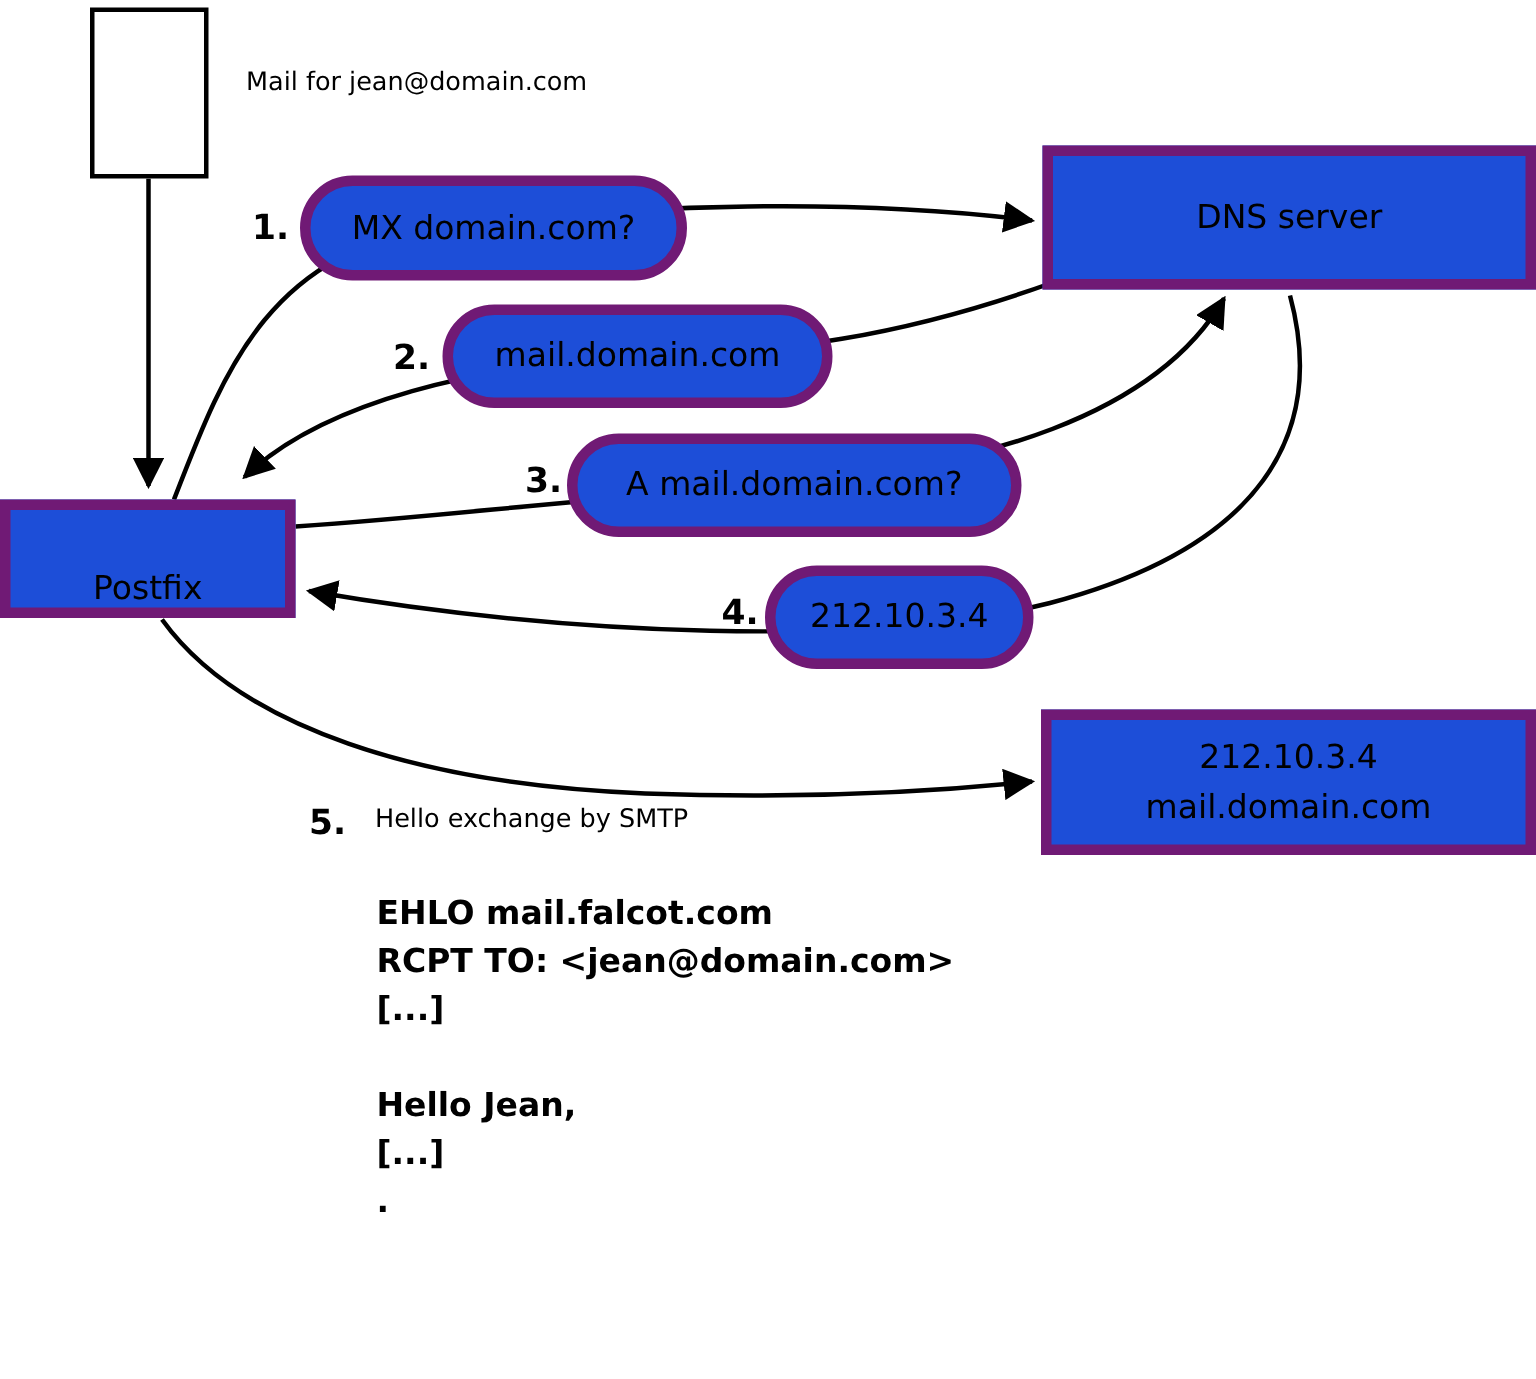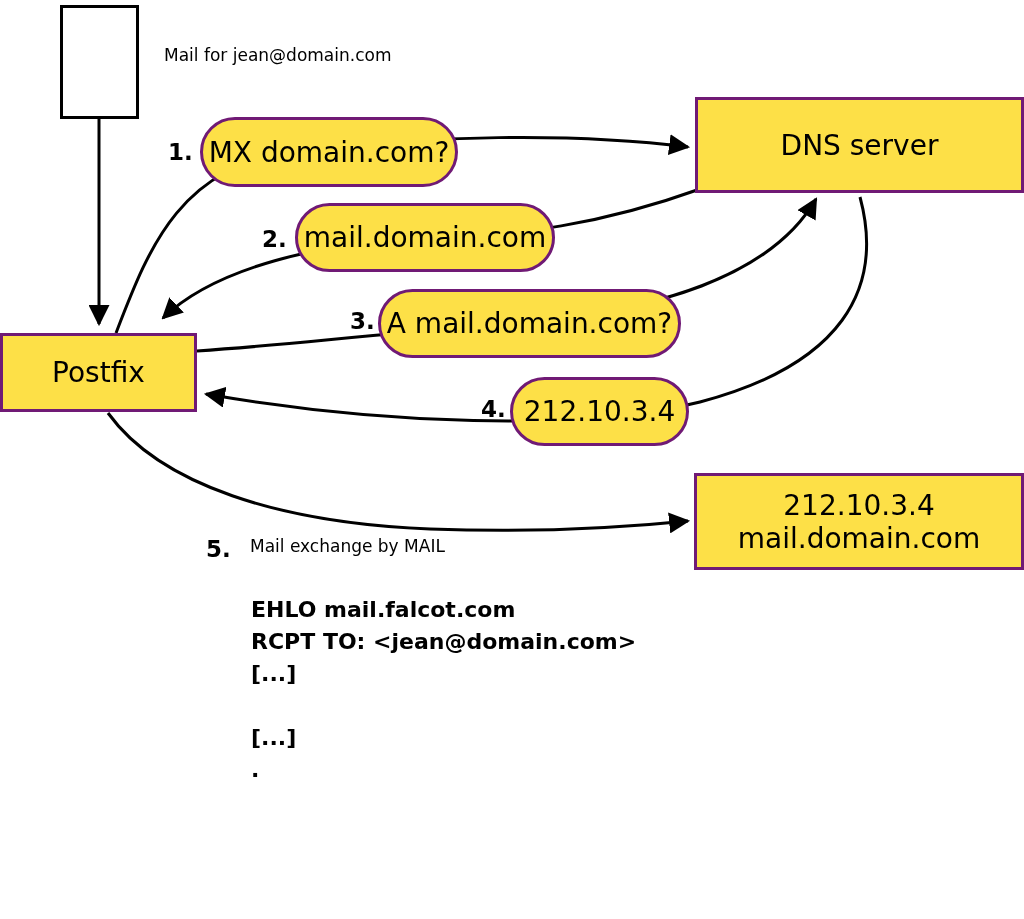--- a/index.html
+++ b/index.html
@@ -5,23 +5,23 @@
   html, body { margin: 0; padding: 0; }
   body {
     width: 1024px; height: 919px; position: relative;
     background: #ffffff; color: #000000;
     font-family: "DejaVu Sans", sans-serif;
     overflow: hidden;
   }
   .layer-svg { position: absolute; left: 0; top: 0; z-index: 1; }
   .box {
     position: absolute; box-sizing: border-box;
-    border: 3px solid #701a75; background: #fde047;
+    border: 7px solid #701a75; background: #1d4ed8;
     display: flex; align-items: center; justify-content: center;
-    font-size: 28px; z-index: 2; text-align: center;
+    font-size: 22px; z-index: 2; text-align: center;
   }
   .pill { border-radius: 36px; }
   .num {
     position: absolute; z-index: 3;
     font-weight: bold; font-size: 23px;
   }
   .free-label {
     position: absolute; z-index: 3; font-size: 17px; white-space: nowrap; text-align: right;
   }
   .mail-box-lines { display: flex; flex-direction: column; line-height: 33px; }
@@ -59,21 +59,21 @@
 </svg>
 
 <div class="envelope"></div>
 
 <div class="free-label" style="left:164px; top:45px;">Mail for jean@domain.com</div>
 
 <div class="box" style="left:695px; top:97px; width:329px; height:96px;">
   <span>DNS server</span>
 </div>
 
-<div class="box" style="left:0px; top:333px; width:197px; height:79px;">
+<div class="box" style="left:0px; top:333px; width:197px; height:79px;align-items:flex-end;">
   <span>Postfix</span>
 </div>
 
 <div class="num" style="left:168px; top:139px;">1.</div>
 <div class="box pill" style="left:200px; top:117px; width:258px; height:70px;">
   <span>MX domain.com?</span>
 </div>
 
 <div class="num" style="left:262px; top:226px;">2.</div>
 <div class="box pill" style="left:295px; top:203px; width:260px; height:69px;">
@@ -84,29 +84,30 @@
 <div class="box pill" style="left:378px; top:289px; width:303px; height:69px;">
   <span>A mail.domain.com?</span>
 </div>
 
 <div class="num" style="left:481px; top:396px;">4.</div>
 <div class="box pill" style="left:510px; top:377px; width:179px; height:69px;">
   <span>212.10.3.4</span>
 </div>
 
 <div class="num" style="left:206px; top:536px;">5.</div>
-<div class="free-label" style="left:250px; top:536px;">Mail exchange by MAIL</div>
+<div class="free-label" style="left:250px; top:536px;">Hello exchange by SMTP</div>
 
 <div class="box" style="left:694px; top:473px; width:330px; height:97px;">
   <div class="mail-box-lines">
     <span>212.10.3.4</span>
     <span>mail.domain.com</span>
   </div>
 </div>
 
 <div class="transcript">
   <div class="smtp-line">EHLO mail.falcot.com</div>
   <div class="smtp-line">RCPT TO: &lt;jean@domain.com&gt;</div>
   <div class="smtp-line">[...]</div>
   <div class="smtp-line"></div>
+  <div class="smtp-line">Hello Jean,</div>
   <div class="smtp-line">[...]</div>
   <div class="smtp-line">.</div>
 </div>
 
 </body></html>

